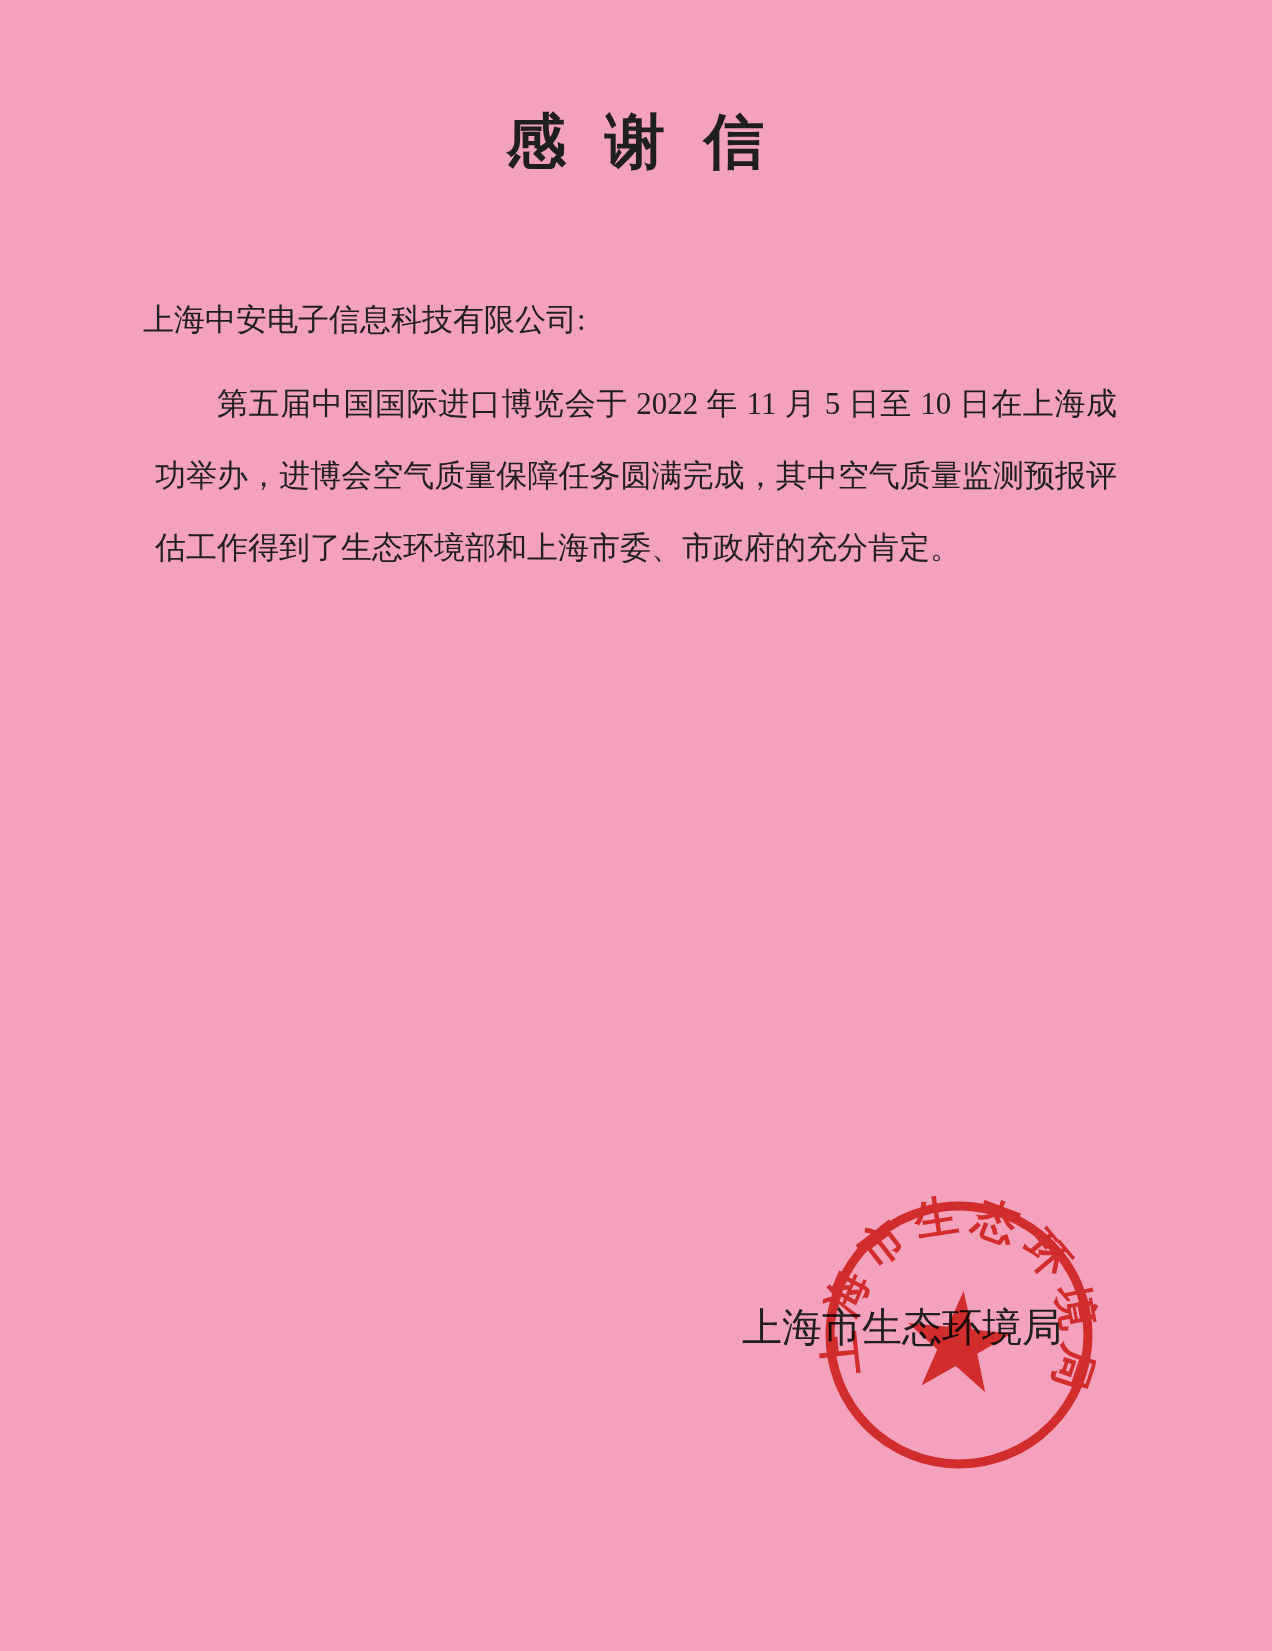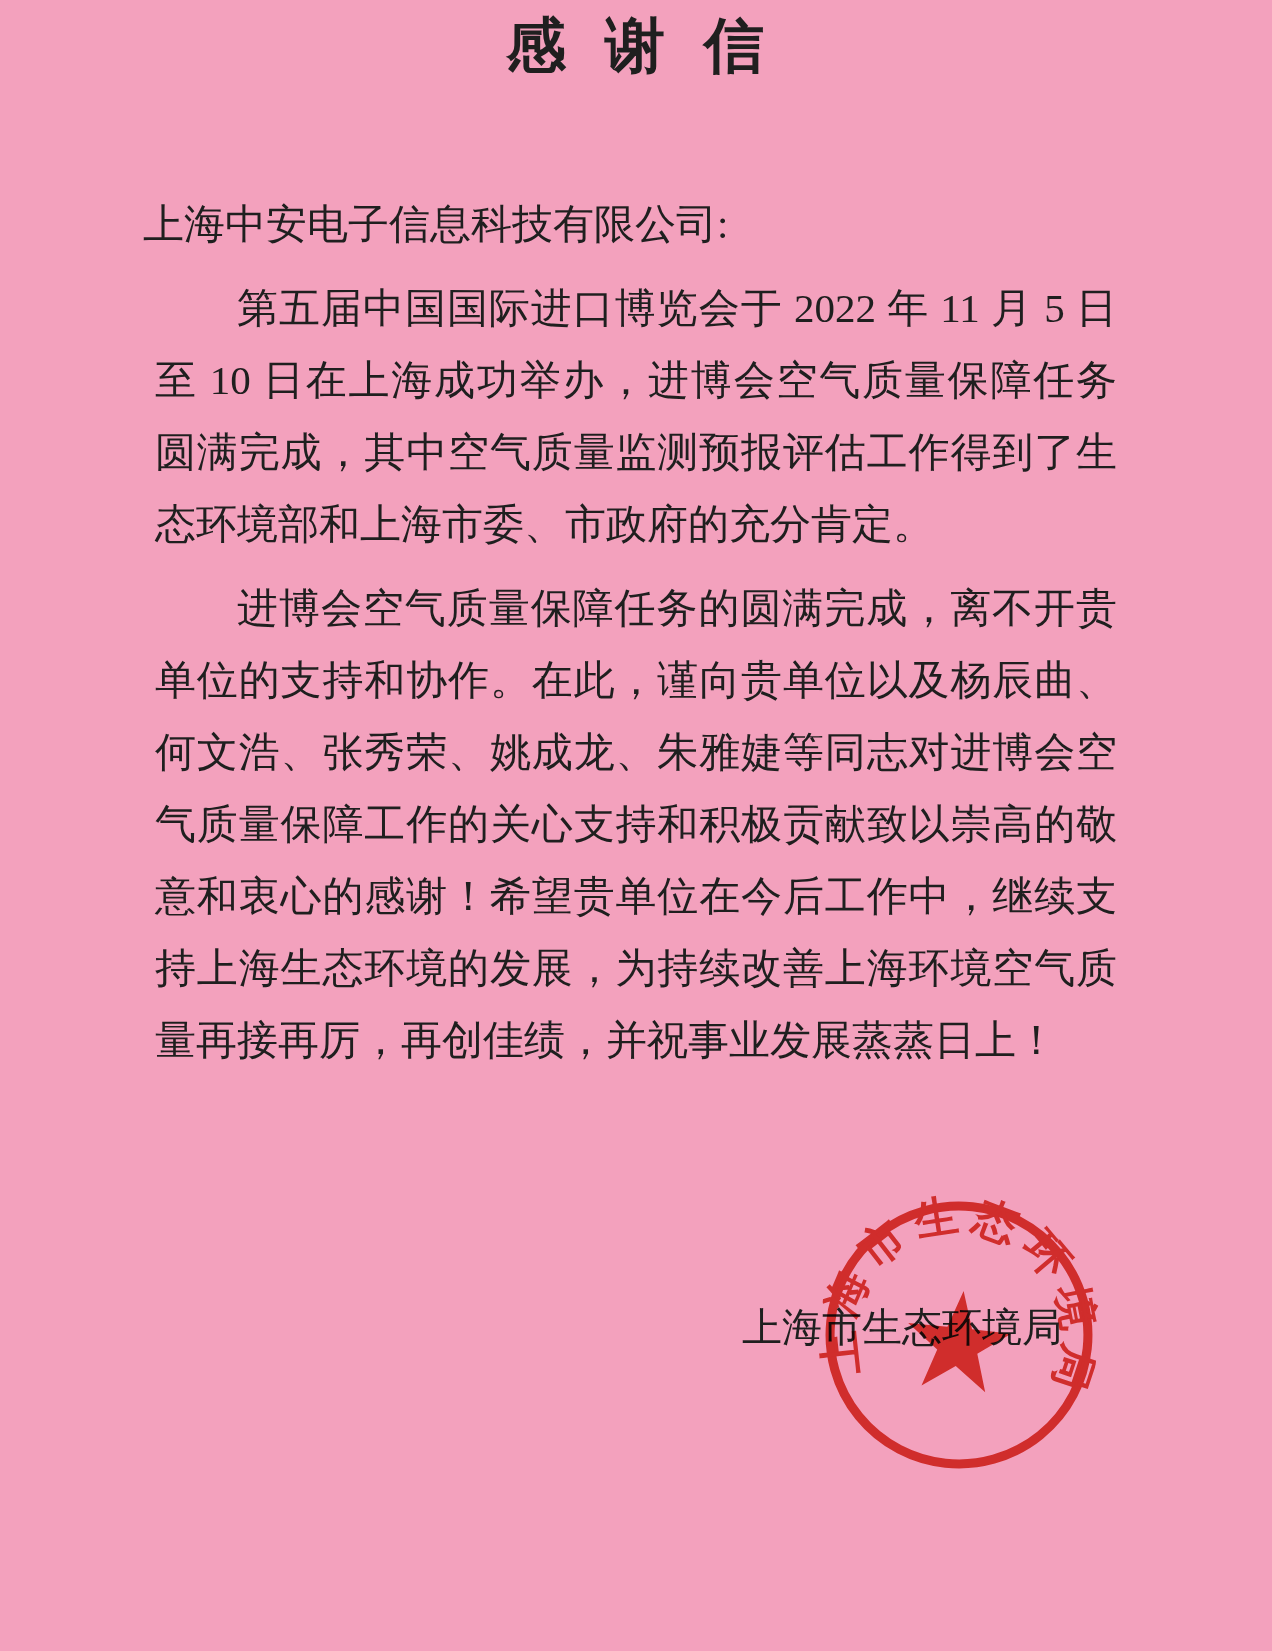--- a/index.html
+++ b/index.html
@@ -8,31 +8,32 @@
     position:relative;
     width:1272px;
     height:1651px;
     margin:0 auto;
     background:#f3a1bd;
     overflow:hidden;
     font-family:"Liberation Serif","DejaVu Serif",serif;
     color:#1f1f1f;
   }
   .title{
-    margin:16px;
+    margin:0;
+    padding-top:112px;
     text-align:center;
     font-size:60px;
     font-weight:700;
     letter-spacing:2px;
     word-spacing:20px;
     line-height:1;
   }
   .content{
     margin:112px 143px 0 143px;
-    font-size:41px;
+    font-size:31px;
     line-height:72px;
     text-align:justify;
   }
   .recipient{
     margin:0;
   }
   .para{
     margin:12px;
     text-indent:2em;
   }
@@ -66,21 +67,20 @@
 </head>
 <body>
 
 <div class="page">
 
   <h1 class="title">感 谢 信</h1>
 
   <div class="content">
     <div class="recipient">上海中安电子信息科技有限公司:</div>
     <p class="para">第五届中国国际进口博览会于 2022 年 11 月 5 日至 10 日在上海成功举办，进博会空气质量保障任务圆满完成，其中空气质量监测预报评估工作得到了生态环境部和上海市委、市政府的充分肯定。</p>
-    <p class="para">进博会空气质量保障任务的圆满完成，离不开贵单位的支持和协作。在此，谨向贵单位以及杨辰曲、何文浩、张秀荣、姚成龙、朱雅婕等同志对进博会空气质量保障工作的关心支持和积极贡献致以崇高的敬意和衷心的感谢！希望贵单位在今后工作中，继续支持上海生态环境的发展，为持续改善上海环境空气质量再接再厉，再创佳绩，并祝事业发展蒸蒸日上！</p>
   </div>
 
   <div class="sign-block">
     <div class="signature">上海市生态环境局</div>
   </div>
 
   <svg class="stamp" viewBox="0 0 276 276" aria-hidden="true">
     <defs>
       <path id="sealArc" d="M 43.7 182 A 104 104 0 1 1 232.3 182" fill="none"></path>
     </defs>

